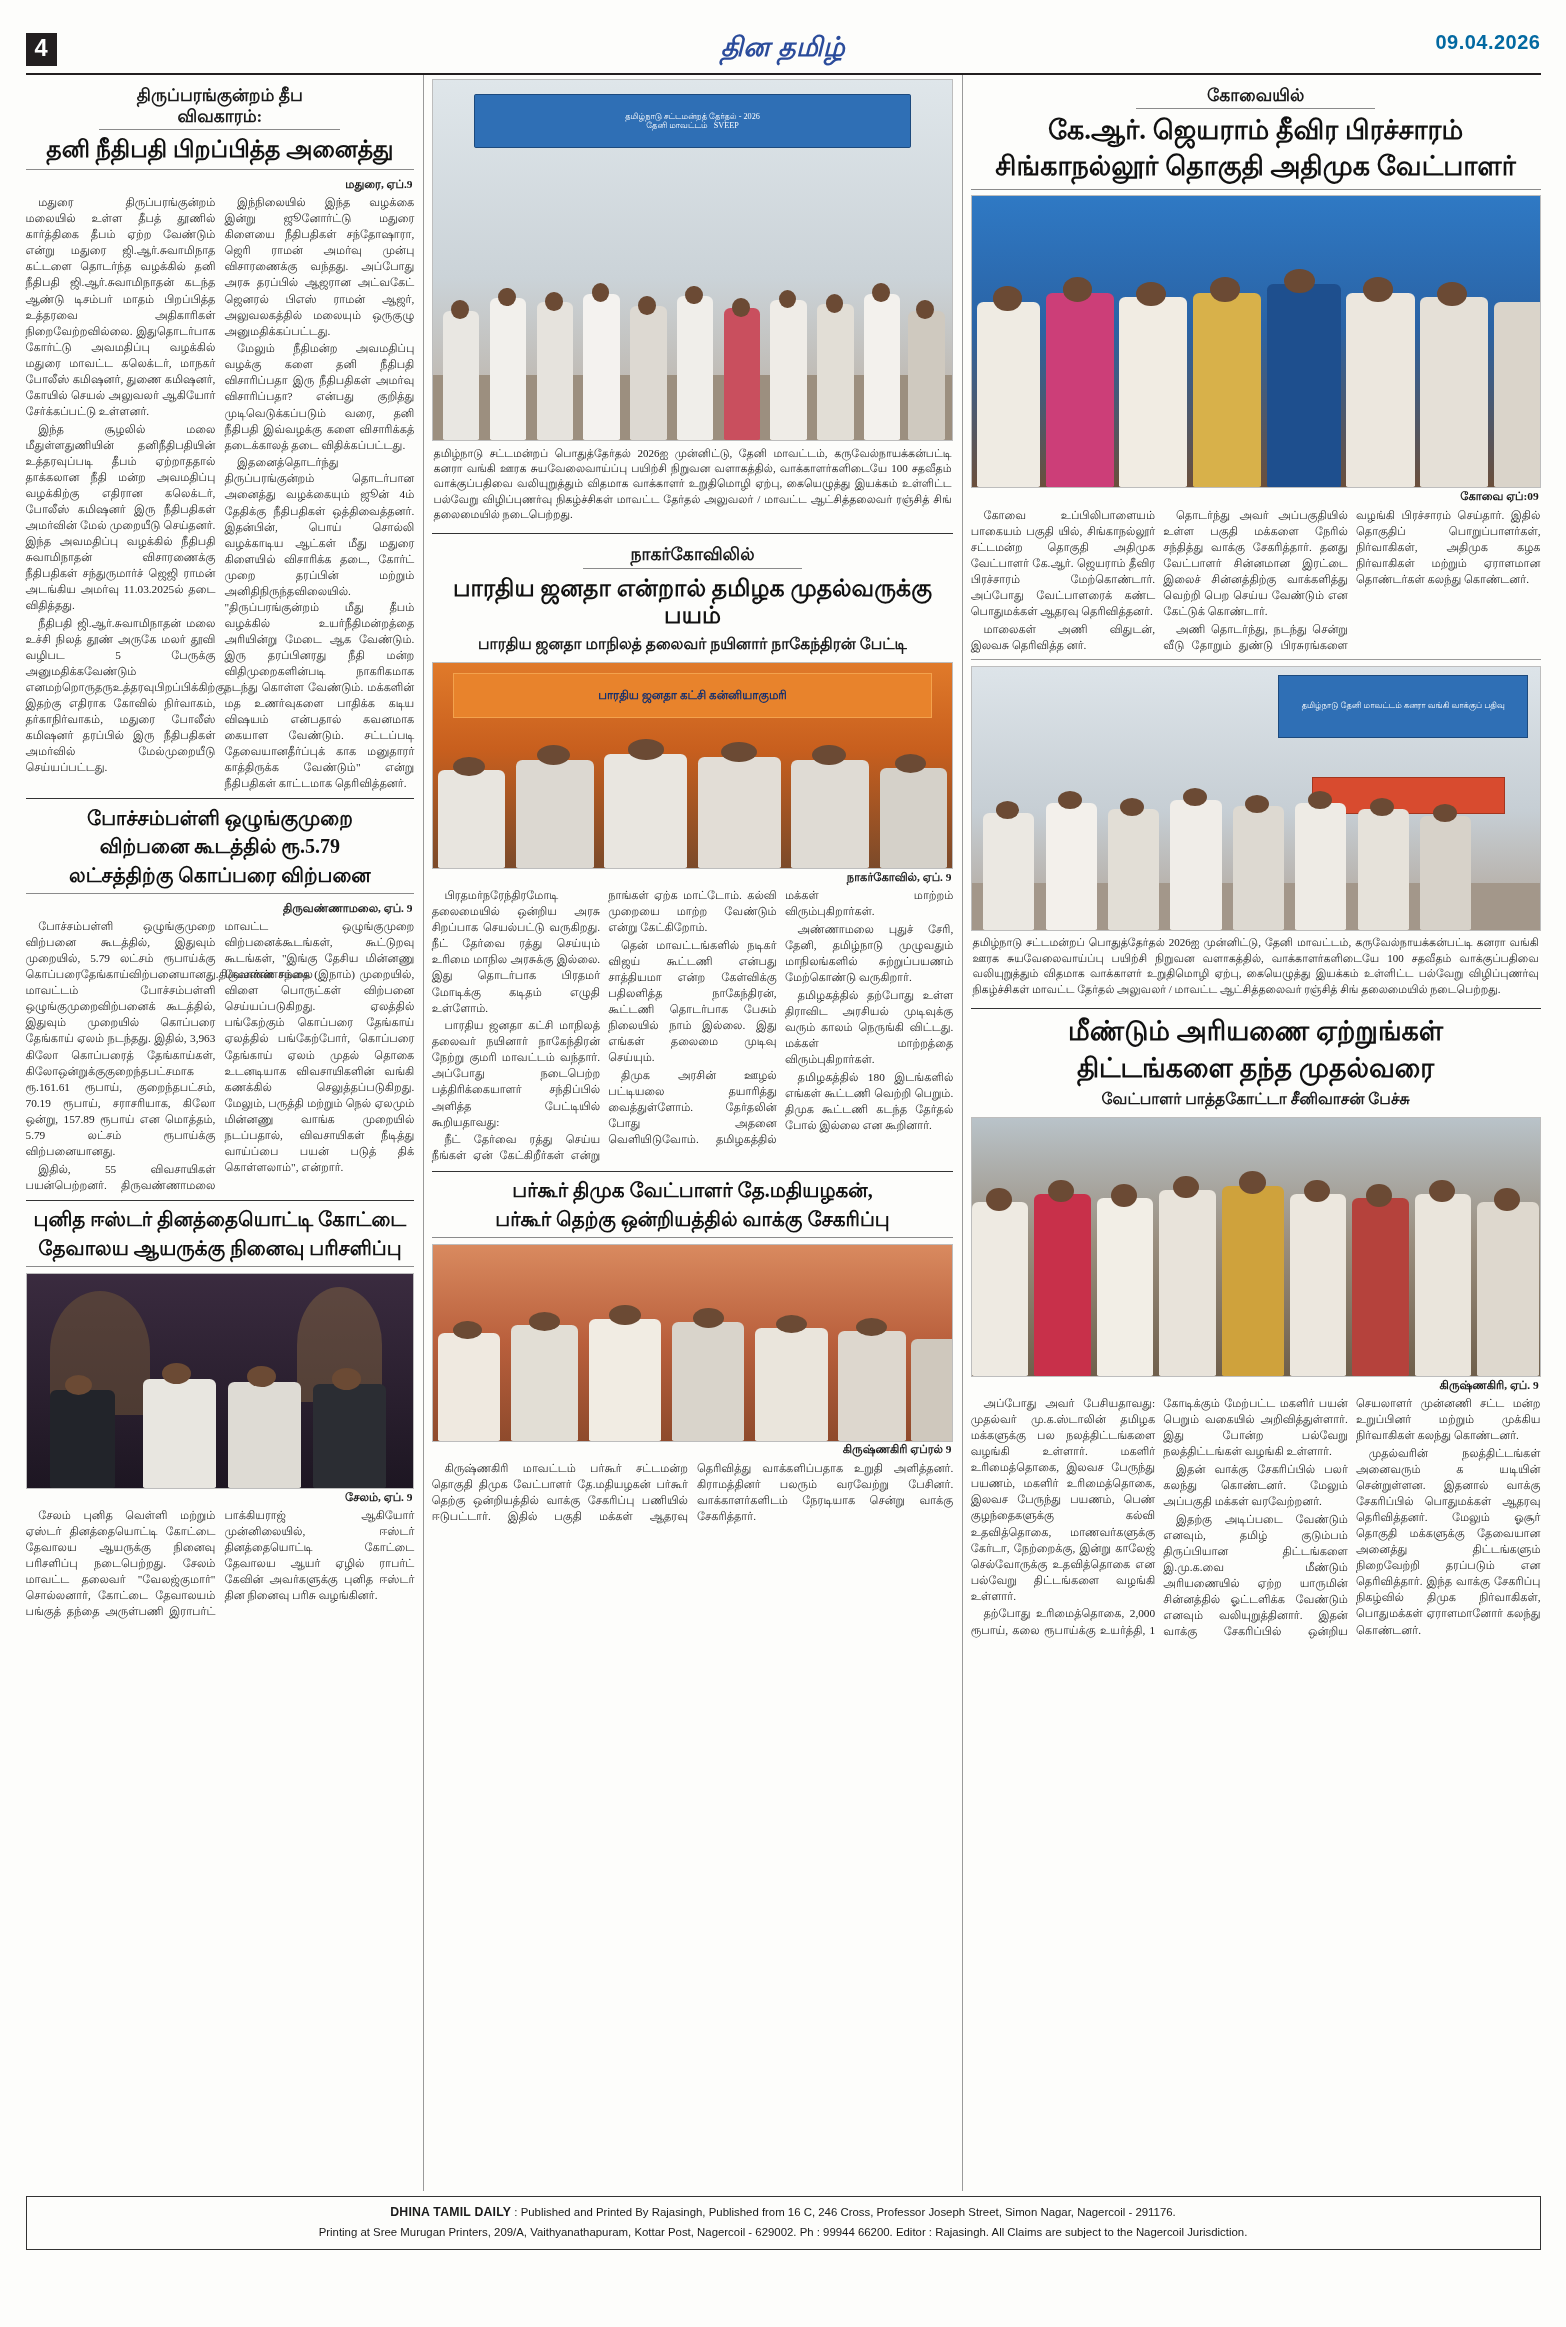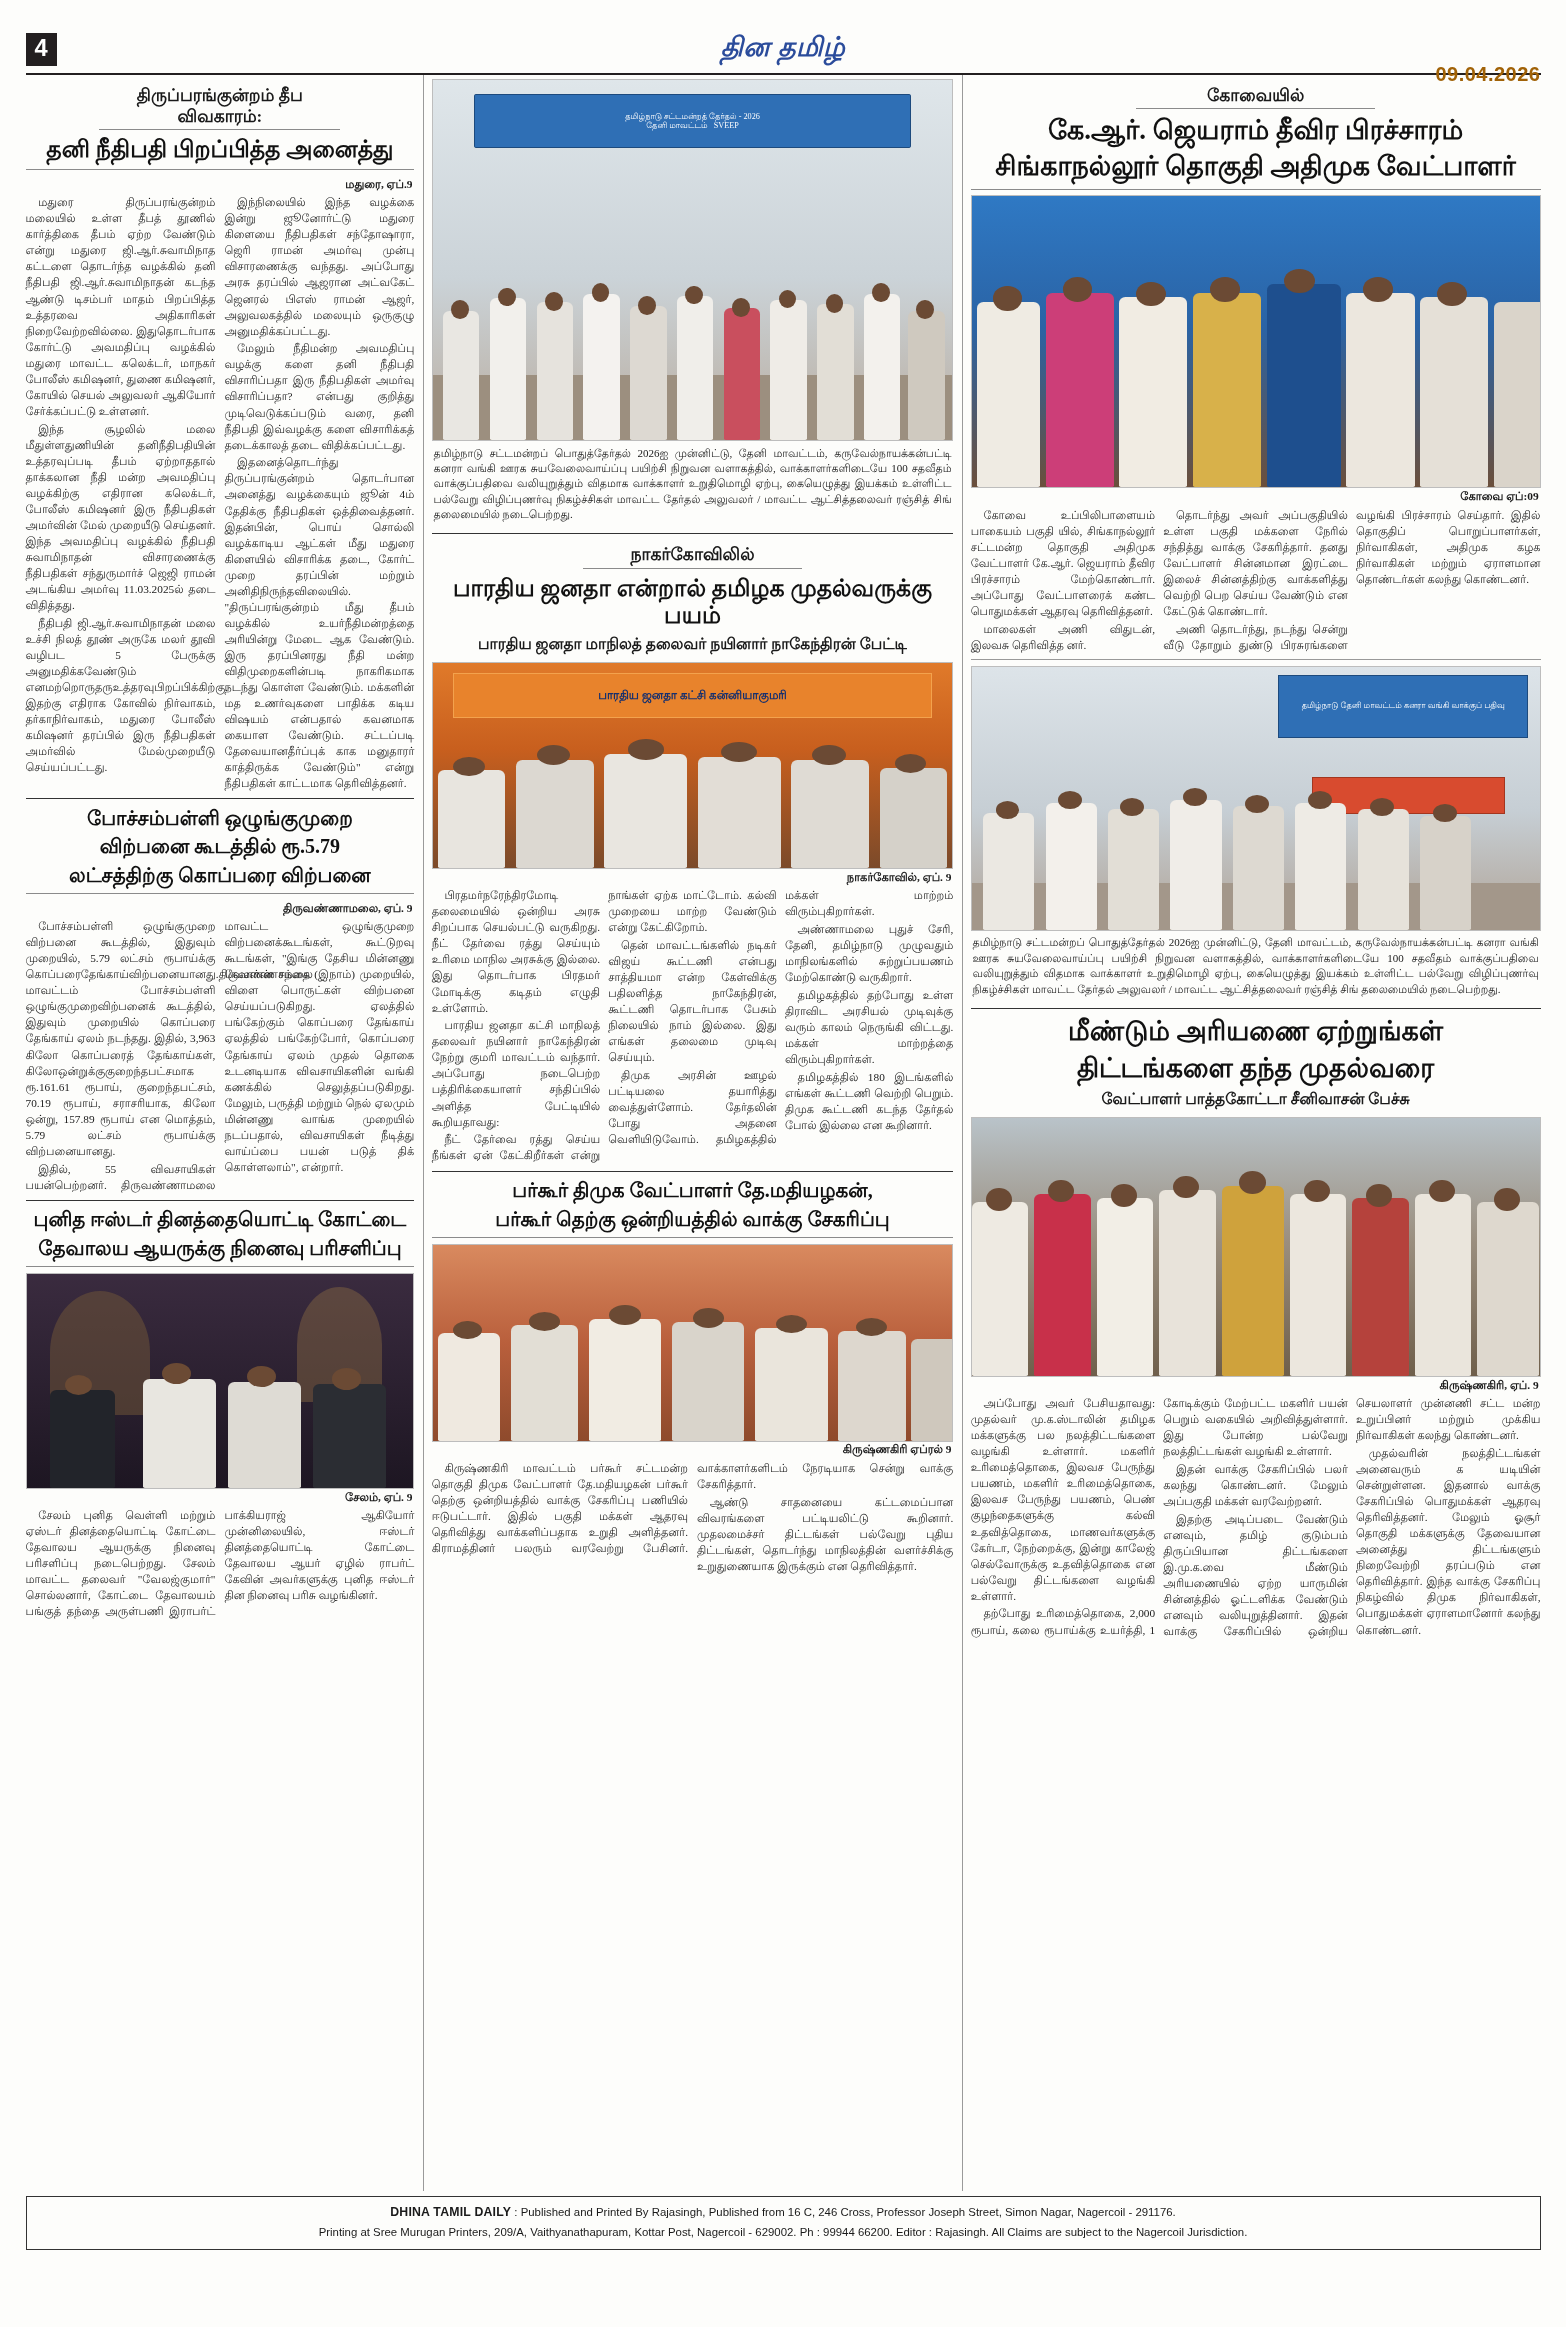--- a/index.html
+++ b/index.html
@@ -25,23 +25,22 @@
     display: flex; align-items: center; justify-content: center;
     line-height: 1;
   }
   .masthead-title {
     position: absolute; left: 0; right: 0; text-align: center;
     font-size: 27px; font-weight: bold; font-style: italic;
     color: #2b4c9b; letter-spacing: 0.5px;
   }
   .masthead-date {
     position: absolute; right: 0; top: 5.5px;
-    font-size: 20px; font-weight: bold; color: #a16207;
+    font-size: 20px; font-weight: bold; color: #0369a1;
     letter-spacing: 0.5px;
-    margin-top: 32px;
   }
 
   
   .grid {
     margin: 0 25.5px 0 25.5px;
     border-top: 2.7px solid #231f20;
     display: grid;
     grid-template-columns: 398px 1fr 578px;
     column-gap: 0;
     height: 2118px;
@@ -290,21 +289,20 @@
             <div class="head" style="left:66%;bottom:76%;width:6%;height:13%;"></div>
             <div class="fig" style="left:78%;width:13%;height:78%;background:#ddd7ce;"></div>
             <div class="head" style="left:81.5%;bottom:74%;width:6%;height:13%;"></div>
             <div class="fig" style="left:92%;width:10%;height:72%;background:#cfc8bd;"></div>
           </div>
         </div>
 
         <div class="dateline">கிருஷ்ணகிரி ஏப்ரல் 9</div>
         <div class="body cols2">
           <p>கிருஷ்ணகிரி மாவட்டம் பர்கூர் சட்டமன்ற தொகுதி திமுக வேட்பாளர் தே.மதியழகன் பர்கூர் தெற்கு ஒன்றியத்தில் வாக்கு சேகரிப்பு பணியில் ஈடுபட்டார். இதில் பகுதி மக்கள் ஆதரவு தெரிவித்து வாக்களிப்பதாக உறுதி அளித்தனர். கிராமத்தினர் பலரும் வரவேற்று பேசினர். வாக்காளர்களிடம் நேரடியாக சென்று வாக்கு சேகரித்தார்.</p>
-          <p>ஆண்டு சாதனையை கட்டமைப்பான விவரங்களை பட்டியலிட்டு கூறினார். முதலமைச்சர் திட்டங்கள் பல்வேறு புதிய திட்டங்கள், தொடர்ந்து மாநிலத்தின் வளர்ச்சிக்கு உறுதுணையாக இருக்கும் என தெரிவித்தார்.</p>
         </div>
       </div>
     </div>
 
     <div class="col col-3">
 
       <div>
         <div class="kicker wide">கோவையில்</div>
         <div class="hl hl-lg">கே.ஆர். ஜெயராம் தீவிர பிரச்சாரம்</div>
         <div class="hl hl-lg">சிங்காநல்லூர் தொகுதி அதிமுக வேட்பாளர்</div>

